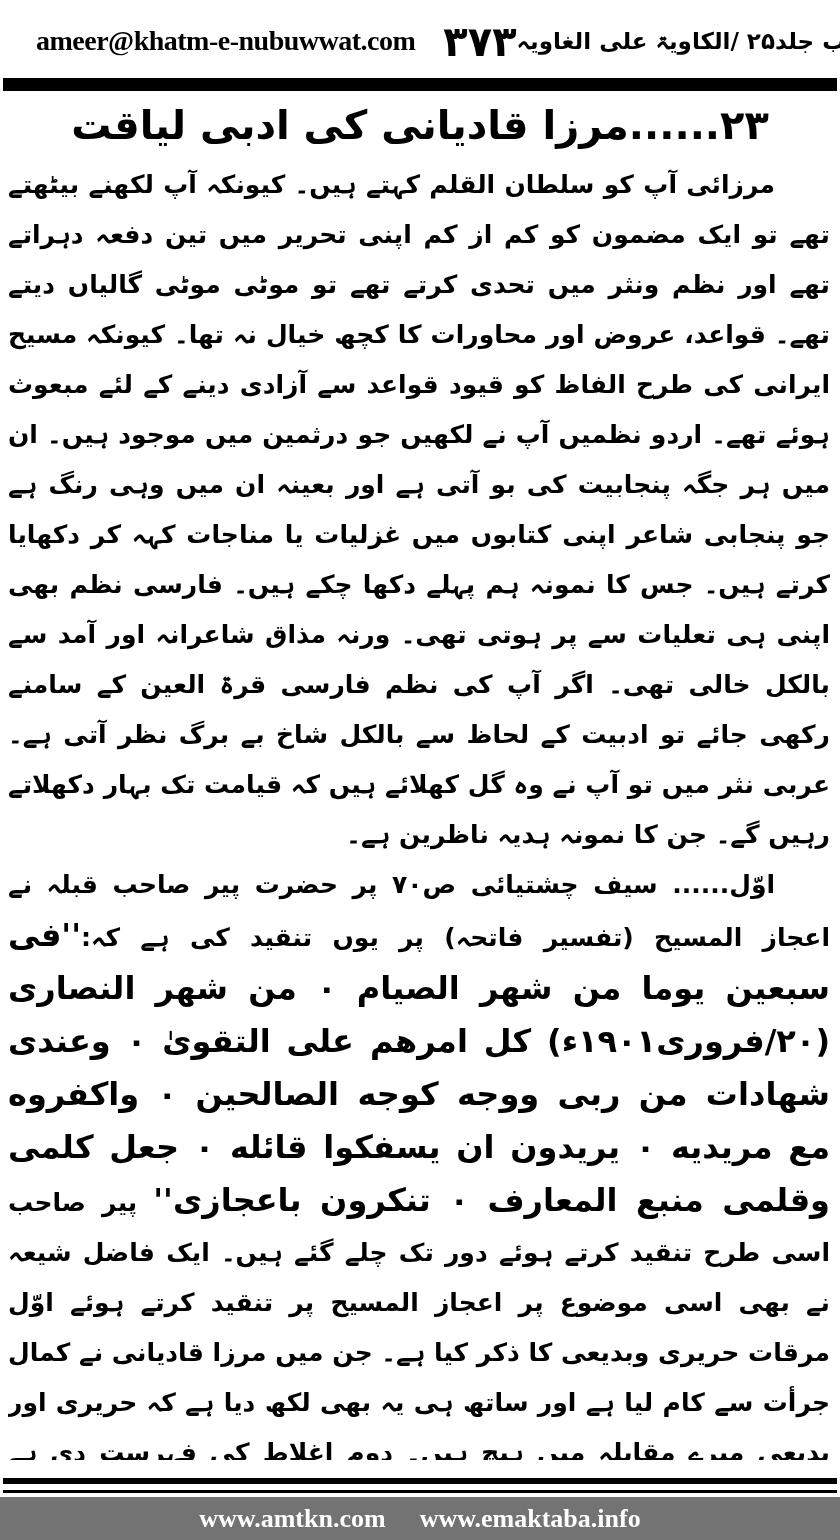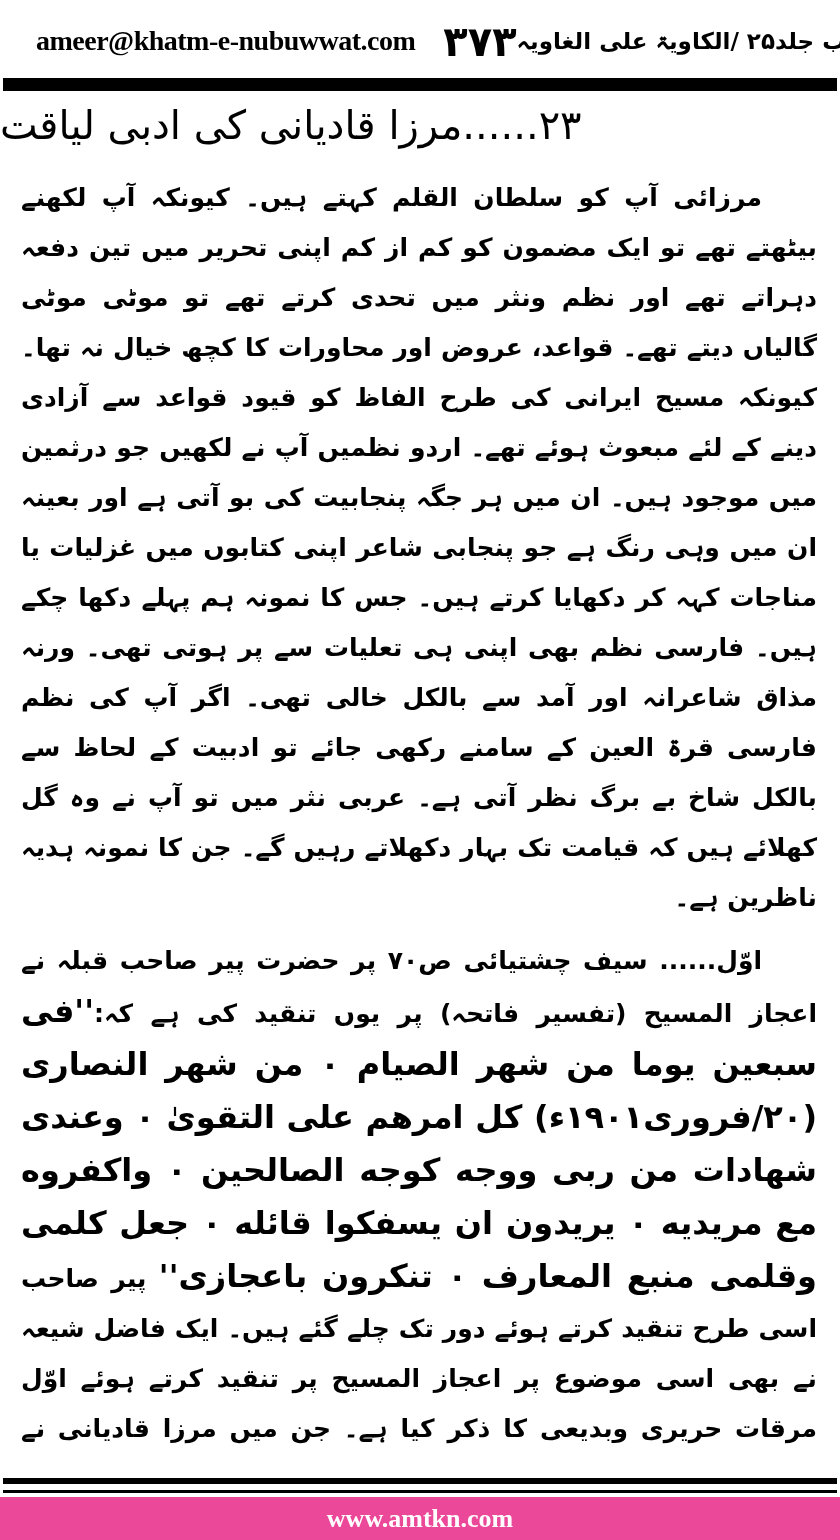--- a/index.html
+++ b/index.html
@@ -36,48 +36,48 @@
     white-space:nowrap;
   }
   
   .top-rule{
     position:absolute;top:78px;left:3px;right:3px;height:13px;
     background:#000;
   }
   
   .heading{
     position:absolute;top:96px;left:0;right:0;
-    text-align:left;direction:rtl;
+    text-align:center;direction:rtl;
     font-family:"DejaVu Sans",sans-serif;
-    font-weight:normal;font-size:40px;line-height:58px;
+    font-weight:bold;font-size:40px;line-height:58px;
   }
   
   .body{
     position:absolute;top:160px;left:8px;right:10px;bottom:80px;
     overflow:hidden;
     direction:rtl;
     text-align:justify;
     font-family:"DejaVu Sans",sans-serif;
     font-weight:bold;
   }
   p.urdu{
-    margin:13px;
+    margin:0;
     font-size:25px;line-height:50px;
     text-indent:55px;
   }
   span.naskh{
     font-size:32px;
     letter-spacing:0.5px;
   }
   
   .footer-rule-1{position:absolute;bottom:56px;left:3px;right:3px;height:6px;background:#000;}
   .footer-rule-2{position:absolute;bottom:47px;left:3px;right:3px;height:3px;background:#000;}
   .footer-bar{
     position:absolute;bottom:0;left:0;right:0;height:43px;
-    background:#ec4899;
+    background:#737373;
     display:flex;align-items:center;justify-content:center;
     gap:34px;
   }
   .footer-link{
     color:#fff;
     font-family:"Liberation Serif",serif;
     font-weight:bold;font-size:26px;
     white-space:nowrap;
   }
 </style>
@@ -100,15 +100,16 @@
     <p class="urdu">مرزائی آپ کو سلطان القلم کہتے ہیں۔ کیونکہ آپ لکھنے بیٹھتے تھے تو ایک مضمون کو کم از کم اپنی تحریر میں تین دفعہ دہراتے تھے اور نظم ونثر میں تحدی کرتے تھے تو موٹی موٹی گالیاں دیتے تھے۔ قواعد، عروض اور محاورات کا کچھ خیال نہ تھا۔ کیونکہ مسیح ایرانی کی طرح الفاظ کو قیود قواعد سے آزادی دینے کے لئے مبعوث ہوئے تھے۔ اردو نظمیں آپ نے لکھیں جو درثمین میں موجود ہیں۔ ان میں ہر جگہ پنجابیت کی بو آتی ہے اور بعینہ ان میں وہی رنگ ہے جو پنجابی شاعر اپنی کتابوں میں غزلیات یا مناجات کہہ کر دکھایا کرتے ہیں۔ جس کا نمونہ ہم پہلے دکھا چکے ہیں۔ فارسی نظم بھی اپنی ہی تعلیات سے پر ہوتی تھی۔ ورنہ مذاق شاعرانہ اور آمد سے بالکل خالی تھی۔ اگر آپ کی نظم فارسی قرۃ العین کے سامنے رکھی جائے تو ادبیت کے لحاظ سے بالکل شاخ بے برگ نظر آتی ہے۔ عربی نثر میں تو آپ نے وہ گل کھلائے ہیں کہ قیامت تک بہار دکھلاتے رہیں گے۔ جن کا نمونہ ہدیہ ناظرین ہے۔</p>
     <p class="urdu"><span>اوّل...... سیف چشتیائی ص۷۰ پر حضرت پیر صاحب قبلہ نے اعجاز المسیح (تفسیر فاتحہ) پر یوں تنقید کی ہے کہ:</span><span class="naskh">''فی سبعین یوما من شهر الصیام ۰ من شهر النصاری (۲۰/فروری۱۹۰۱ء) کل امرهم علی التقویٰ ۰ وعندی شهادات من ربی ووجه کوجه الصالحین ۰ واکفروه مع مریدیه ۰ یریدون ان یسفکوا قائله ۰ جعل کلمی وقلمی منبع المعارف ۰ تنکرون باعجازی''</span><span> پیر صاحب اسی طرح تنقید کرتے ہوئے دور تک چلے گئے ہیں۔ ایک فاضل شیعہ نے بھی اسی موضوع پر اعجاز المسیح پر تنقید کرتے ہوئے اوّل مرقات حریری وبدیعی کا ذکر کیا ہے۔ جن میں مرزا قادیانی نے کمال جرأت سے کام لیا ہے اور ساتھ ہی یہ بھی لکھ دیا ہے کہ حریری اور بدیعی میرے مقابلہ میں ہیچ ہیں۔ دوم اغلاط کی فہرست دی ہے جن کا اقتباس درج ذیل ہے۔</span></p>
 
   </div>
 
   <div class="footer-rule-1"></div>
   <div class="footer-rule-2"></div>
 
   <div class="footer-bar">
     <span class="footer-link">www.amtkn.com</span>
+    <span class="footer-link">www.emaktaba.info</span>
   </div>
 
 </div>
 
 </body></html>

